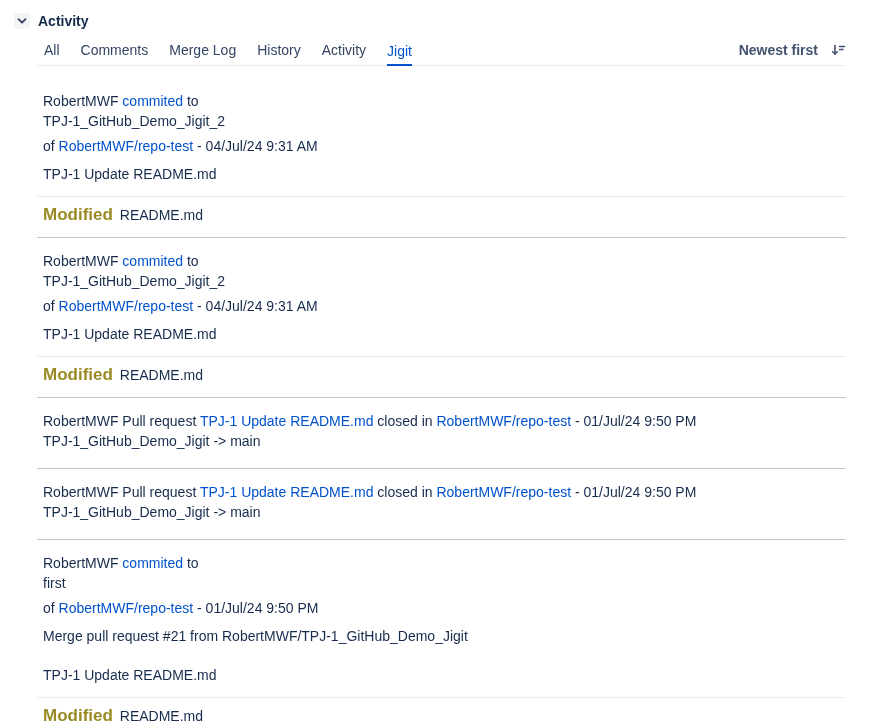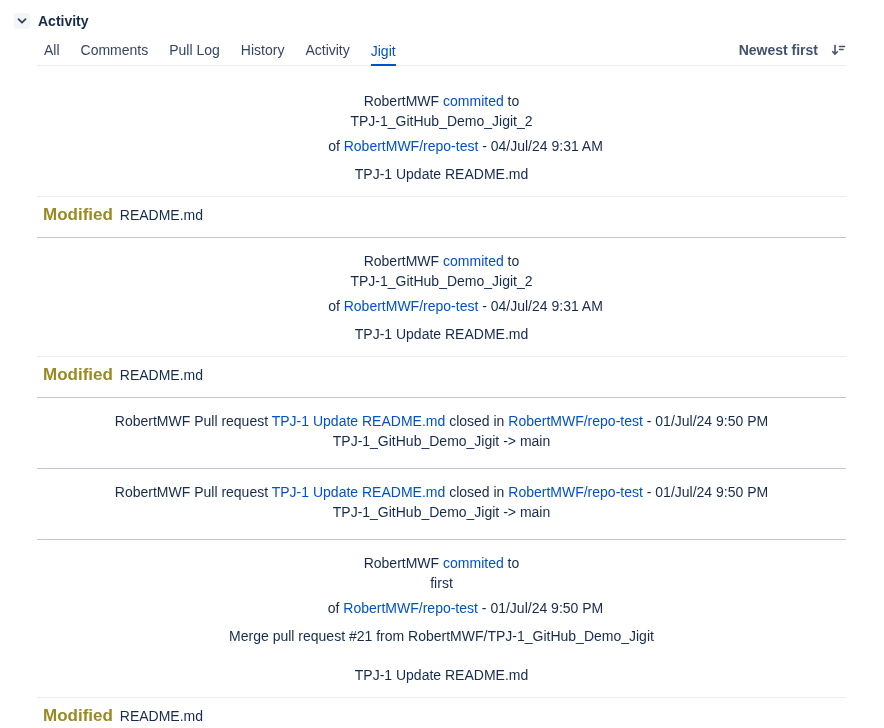--- a/index.html
+++ b/index.html
@@ -38,24 +38,24 @@
     margin-bottom: -1px;
   }
   .sort-control {
     margin-left: auto; display: flex; align-items: center; gap: 12px;
     color: #42526E; font-weight: 600; padding-bottom: 7px; cursor: pointer;
   }
 
   
   .entries { margin: 12px 38px 0 37px; }
   .entry { padding-top: 13px; border-bottom: 1px solid #C2C6CF; }
-  .entry-body { padding: 0 6px; text-align: center; }
+  .entry-body { padding: 0 6px; }
   .line { line-height: 20px; }
   .branch-line { font-weight: 400; }
-  .repo-line { margin-top: 5px; margin-left: 48px; }
+  .repo-line { margin-top: 5px; }
   .message-line { margin-top: 8px; }
   .message-line-2 { margin-top: 19px; }
   .pr-body { padding-bottom: 17px; }
   .files-row {
     margin-top: 12px;
     border-top: 1px solid #EBECF0;
     padding: 8px 6px 12px;
     line-height: 20px;
   }
   .status-modified {
@@ -75,21 +75,21 @@
           <path d="M2.5 4.2 L6 7.7 L9.5 4.2" fill="none" stroke="#344563" stroke-width="1.8" stroke-linecap="round" stroke-linejoin="round"></path>
         </svg>
       </span>
     </button>
     <span class="section-title">Activity</span>
   </div>
 
   <div class="tabs-bar">
     <span class="tab">All</span>
     <span class="tab">Comments</span>
-    <span class="tab">Pull Log</span>
+    <span class="tab">Merge Log</span>
     <span class="tab">History</span>
     <span class="tab">Activity</span>
     <span class="tab active">Jigit</span>
     <span class="sort-control">
       <span>Newest first</span>
       <span>
         <svg class="icon-svg" width="16" height="16" viewBox="0 0 16 16">
           <path d="M5 3.5 L5 12" fill="none" stroke="#42526E" stroke-width="1.6" stroke-linecap="round"></path>
           <path d="M2.7 9.7 L5 12 L7.3 9.7" fill="none" stroke="#42526E" stroke-width="1.6" stroke-linecap="round" stroke-linejoin="round"></path>
           <path d="M9.5 4.5 L14.5 4.5" stroke="#42526E" stroke-width="1.6" stroke-linecap="round"></path>

